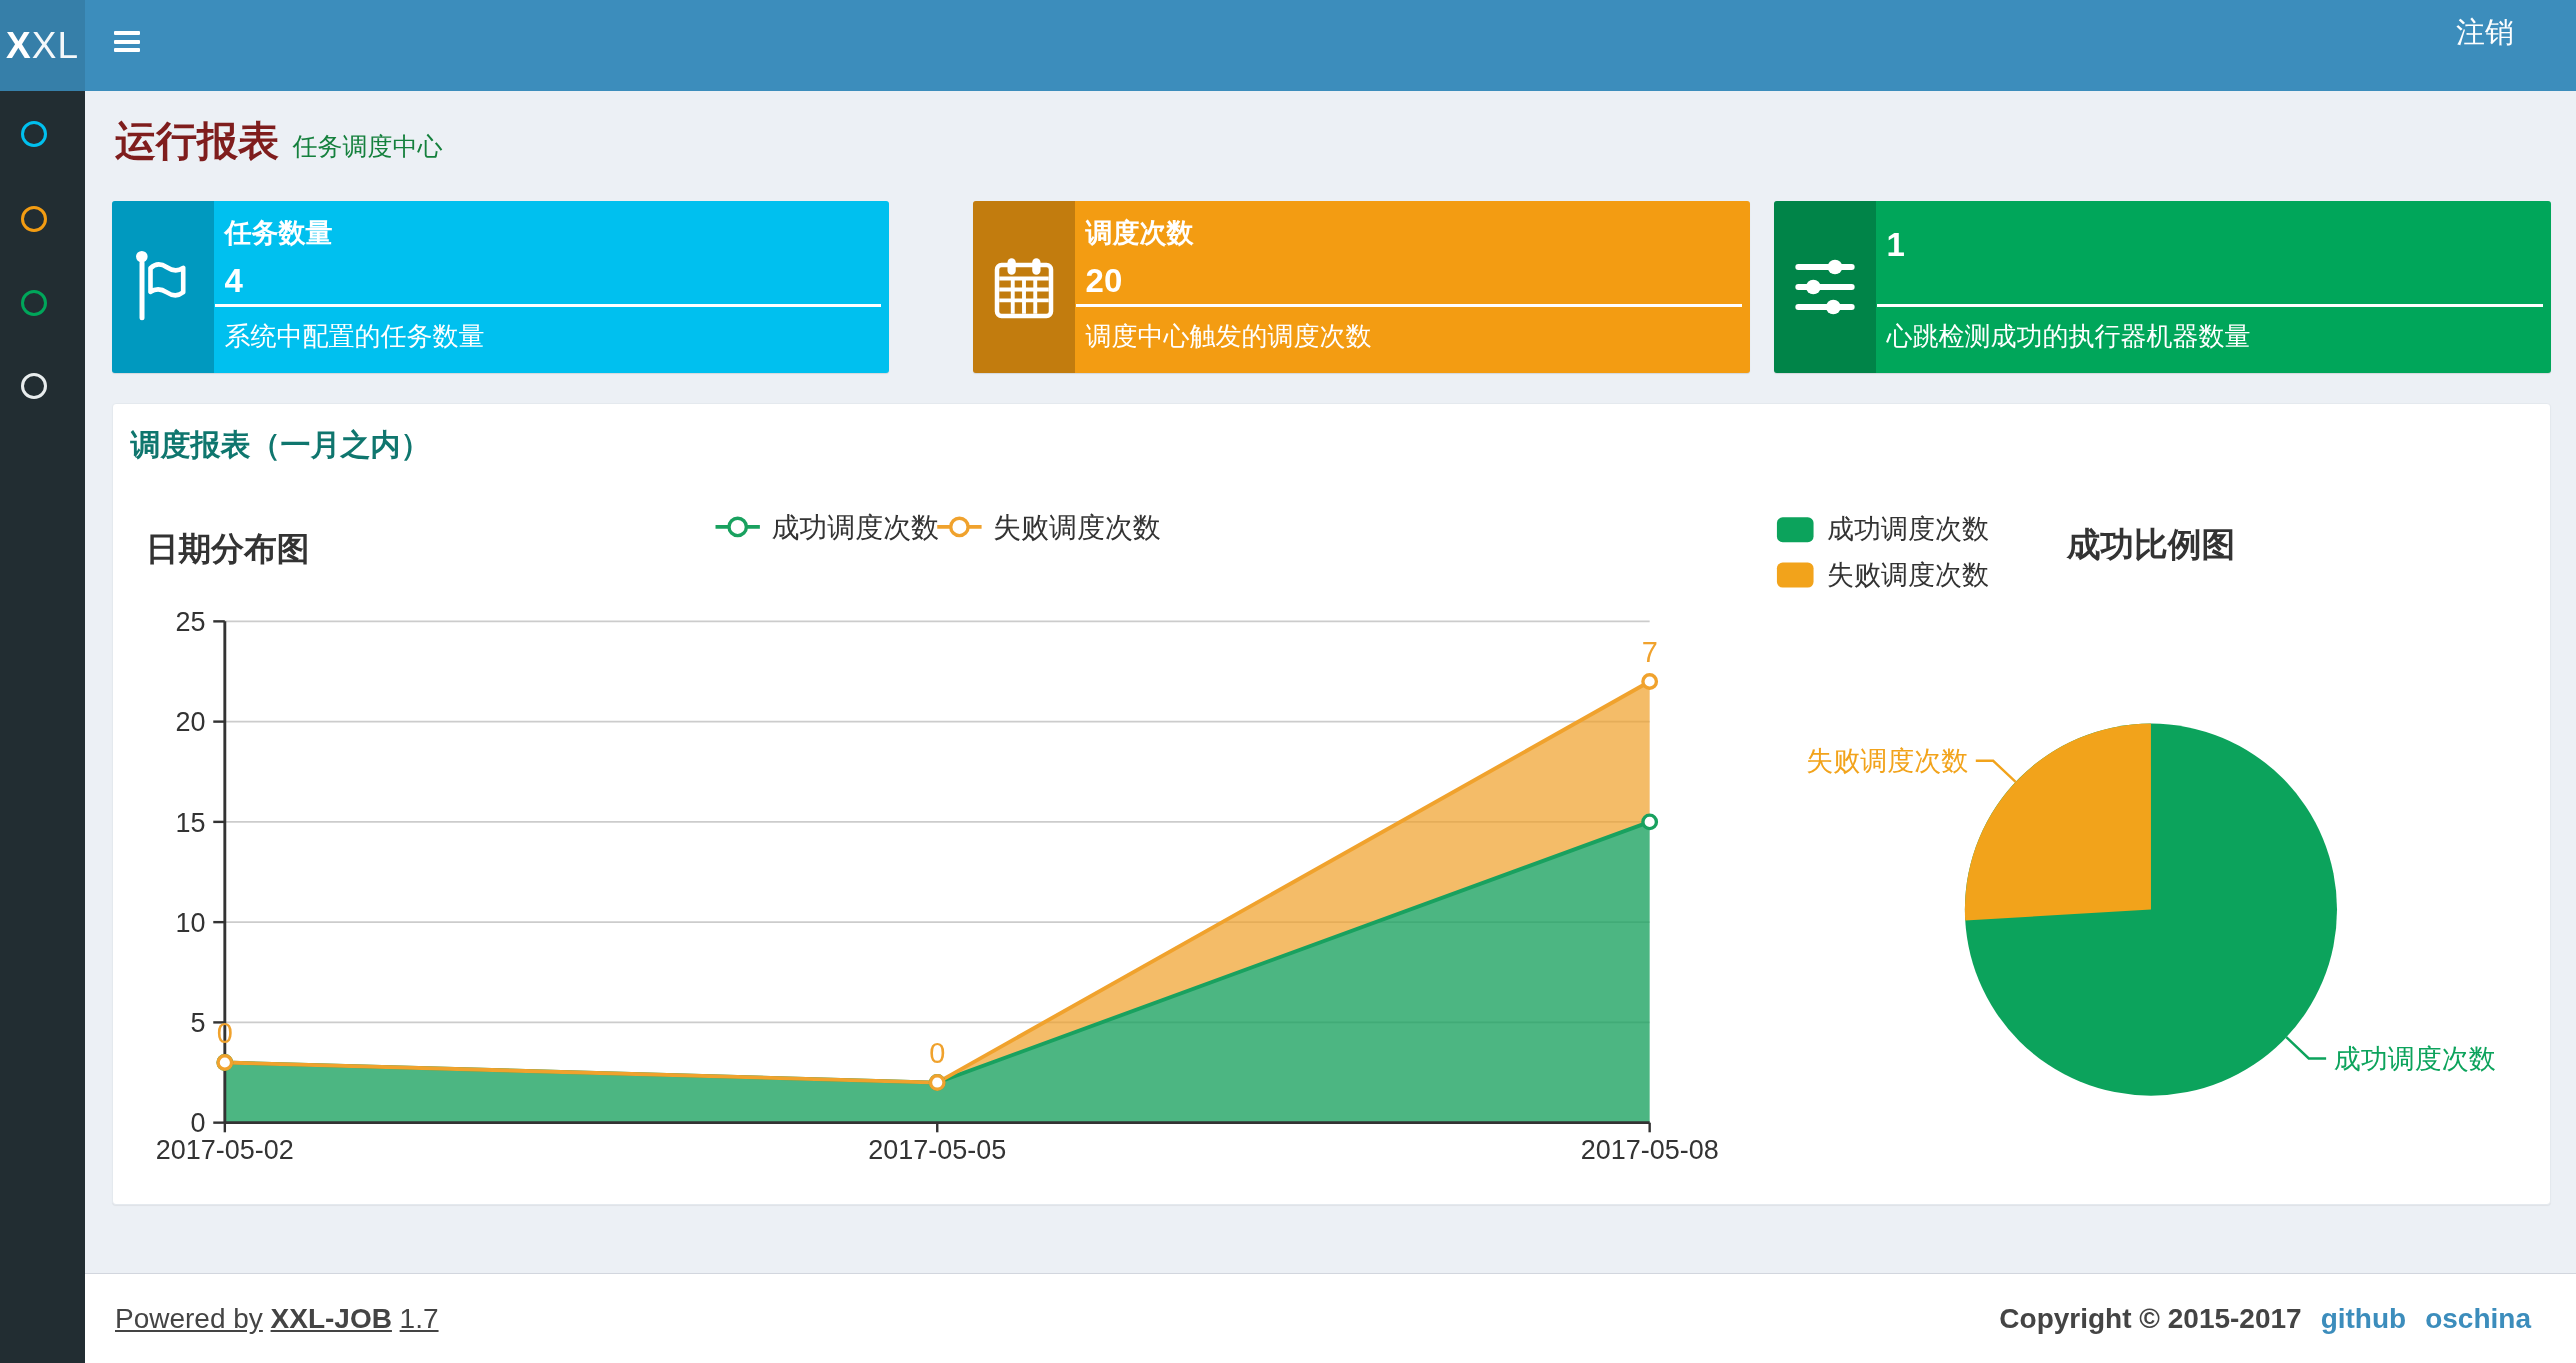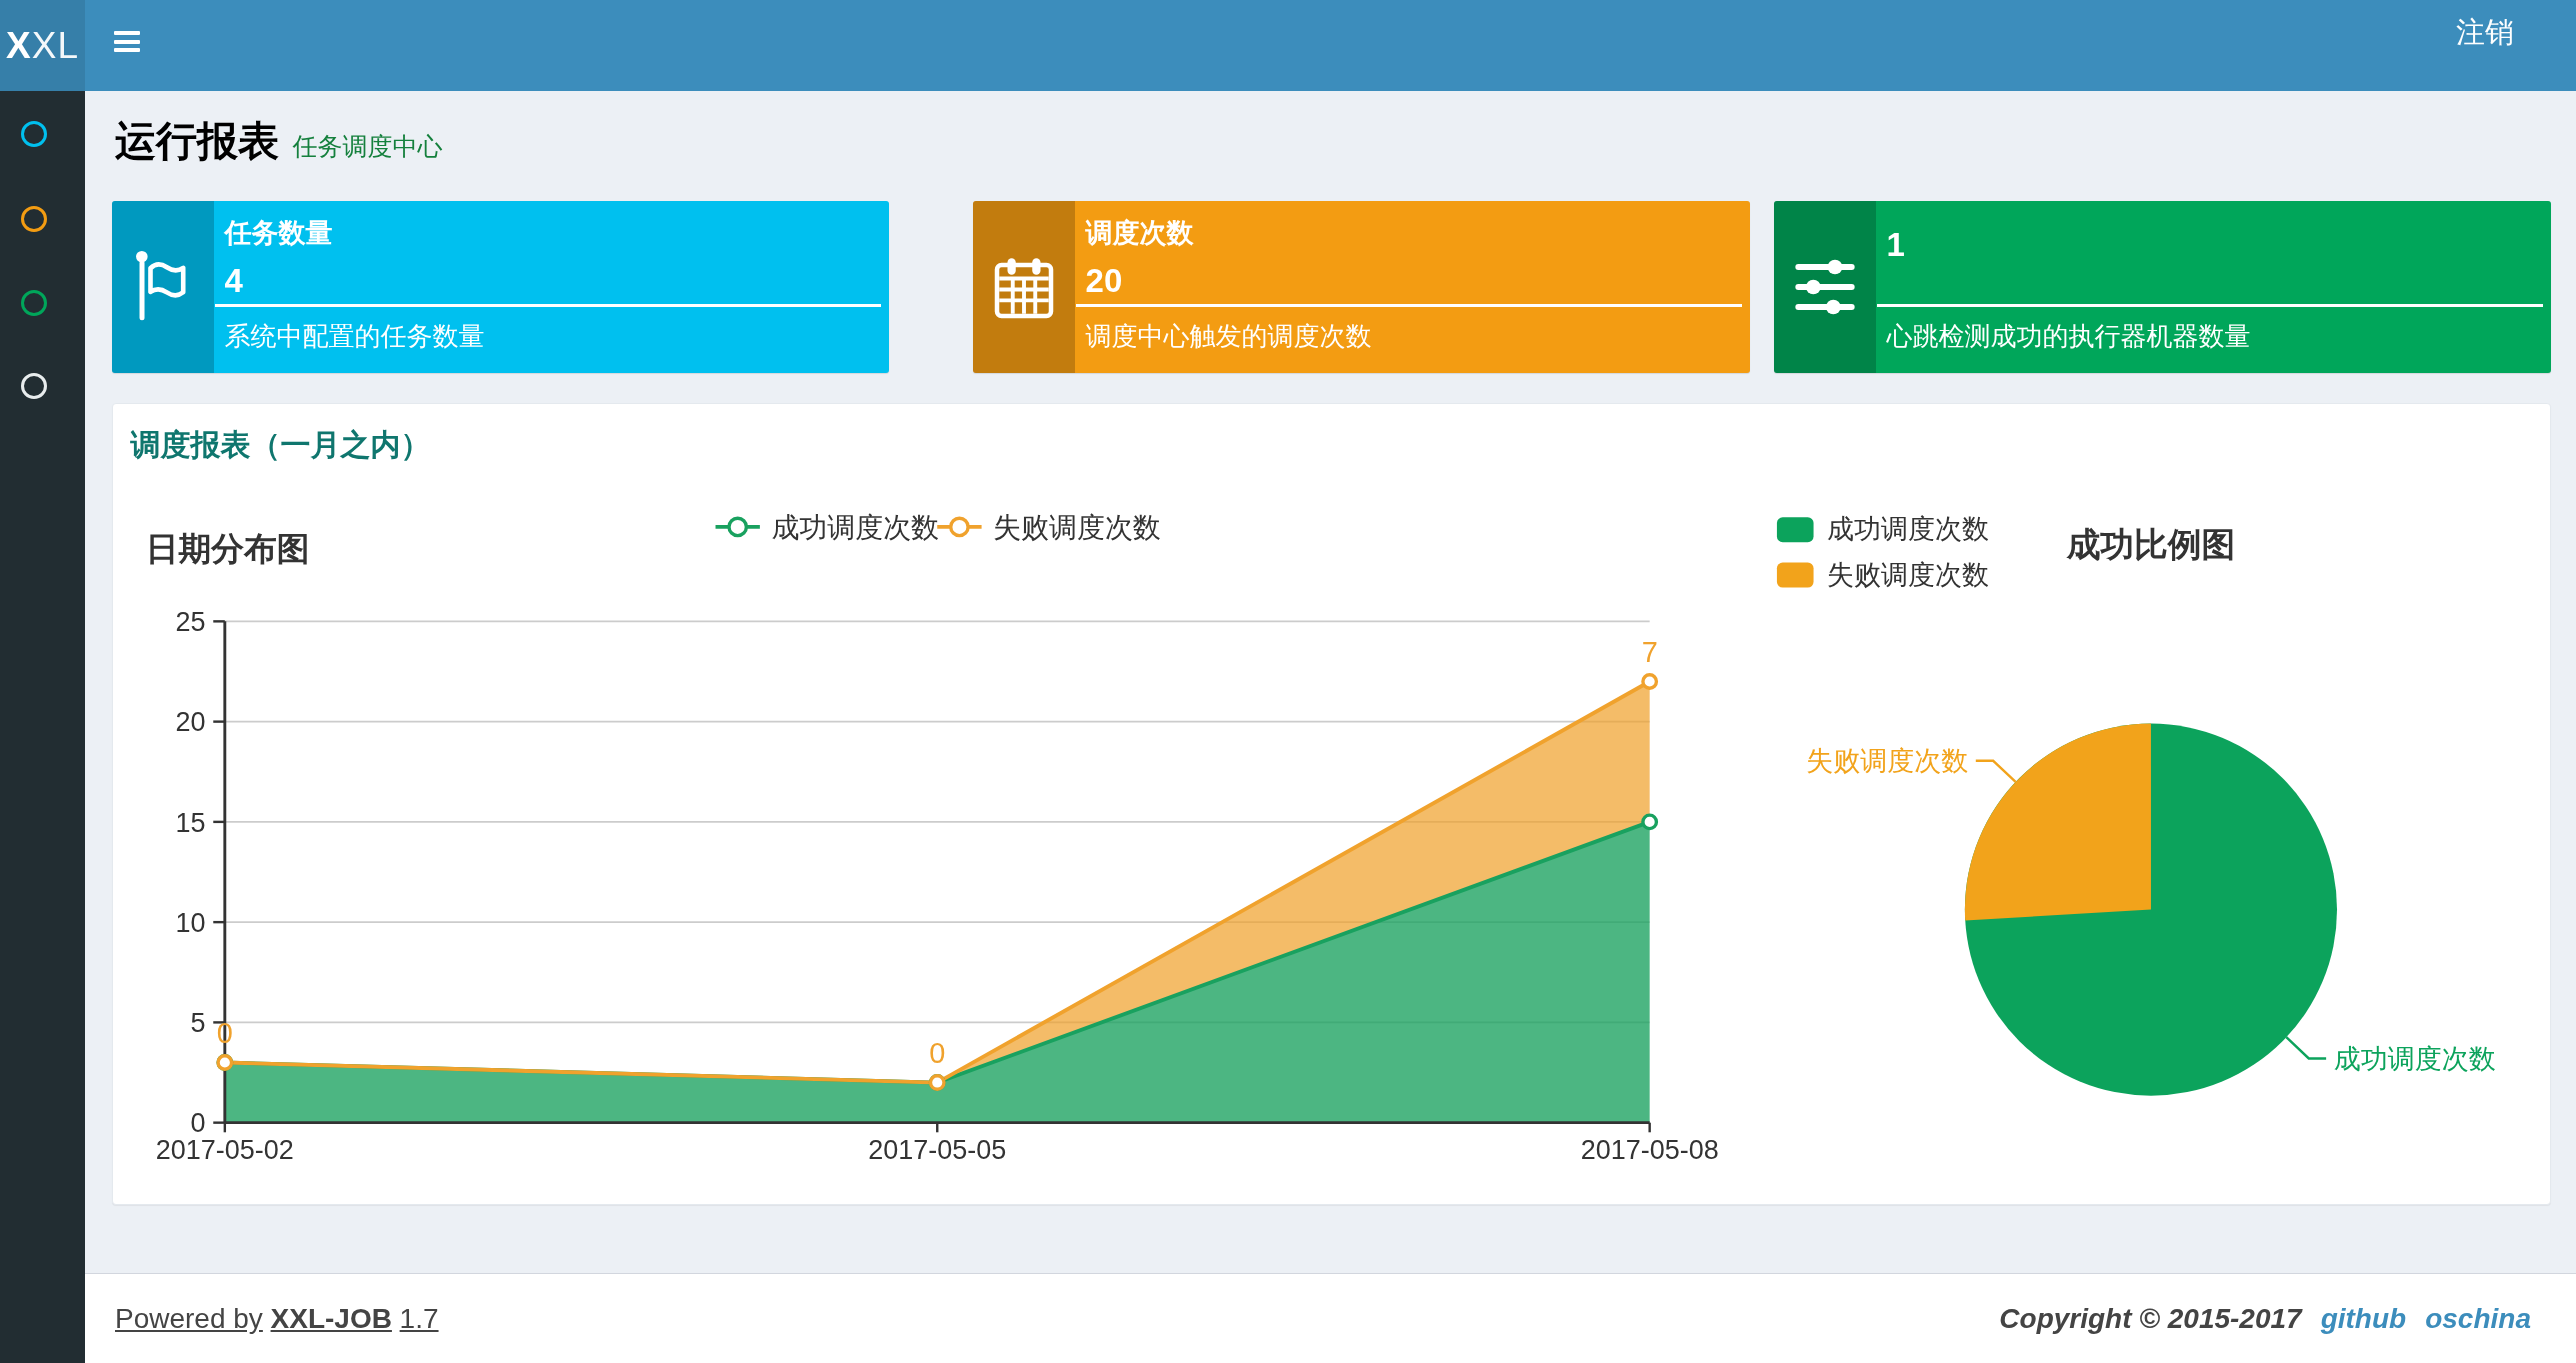--- a/index.html
+++ b/index.html
@@ -18,21 +18,21 @@
     color:#fff; font-size:29px; cursor:pointer; }
 
   
   .sidebar { position:absolute; left:0; top:91px; width:85px; height:1273px; background:#222d32; z-index:4; }
   .side-item { position:absolute; left:21px; width:26px; height:26px; cursor:pointer; }
   .side-item .ring { display:block; width:26px; height:26px; border:3.9px solid #fff; border-radius:50%; }
 
   
   .content { position:absolute; left:85px; top:91px; width:2491px; height:1182px; background:#ecf0f5; }
   .page-header { position:absolute; left:30px; top:23px; white-space:nowrap; }
-  .page-header .title { font-size:41px; font-weight:600; color:#000000; }
+  .page-header .title { font-size:41px; font-weight:600; color:#7f1d1d; }
   .page-header .subtitle { font-size:25px; font-weight:400; color:#15803d; margin-left:13.5px; }
 
   
   .info-box { position:absolute; top:110px; width:777px; height:172px; border-radius:2.9px; color:#fff;
     box-shadow:0 1px 1px rgba(0,0,0,0.1);padding-left:44px; }
   .ib-icon { position:absolute; left:0; top:0; width:102px; height:172px; background:rgba(0,0,0,0.2);
     border-radius:2.9px 0 0 2.9px; display:flex; align-items:center; justify-content:center; }
   .ib-body { position:absolute; left:102px; top:0; right:0; height:172px; padding:13.5px 7.7px 0 10.6px; }
   .ib-title { font-size:27px; font-weight:600; }
   .ib-value { font-size:33px; font-weight:700; margin-top:11.6px; }
@@ -42,21 +42,21 @@
   
   .panel { position:absolute; left:27px; top:312px; width:2439px; height:802px; background:#fff;
     border:1px solid #e4e9ee; border-radius:3.9px; box-shadow:0 1px 1px rgba(0,0,0,0.06); }
   .panel-title { position:absolute; left:17.4px; top:21px; font-size:30px; font-weight:600; color:#0f766e; }
   #charts-svg { position:absolute; left:0; top:92px; }
 
   
   .footer { position:absolute; left:85px; top:1273px; width:2491px; height:91px; background:#fff;
     border-top:1px solid #d2d6de; font-size:28px; color:#444; }
   .footer-left { position:absolute; left:30px; top:0; height:90px; display:flex; align-items:center; gap:7.7px;text-decoration:underline; }
-  .footer-right { position:absolute; right:45px; top:0; height:90px; display:flex; align-items:center; gap:19px;font-style:italic; }
+  .footer-right { position:absolute; right:45px; top:0; height:90px; display:flex; align-items:center; gap:19px; }
   .footer b { font-weight:700; }
   .footer a { color:#3c8dbc; font-weight:700; text-decoration:none; cursor:pointer; }
 
   svg text { font-family:"Liberation Sans","DejaVu Sans",sans-serif; }
 </style>
 </head>
 <body>
 
 <header class="navbar">
   <div class="logo">

